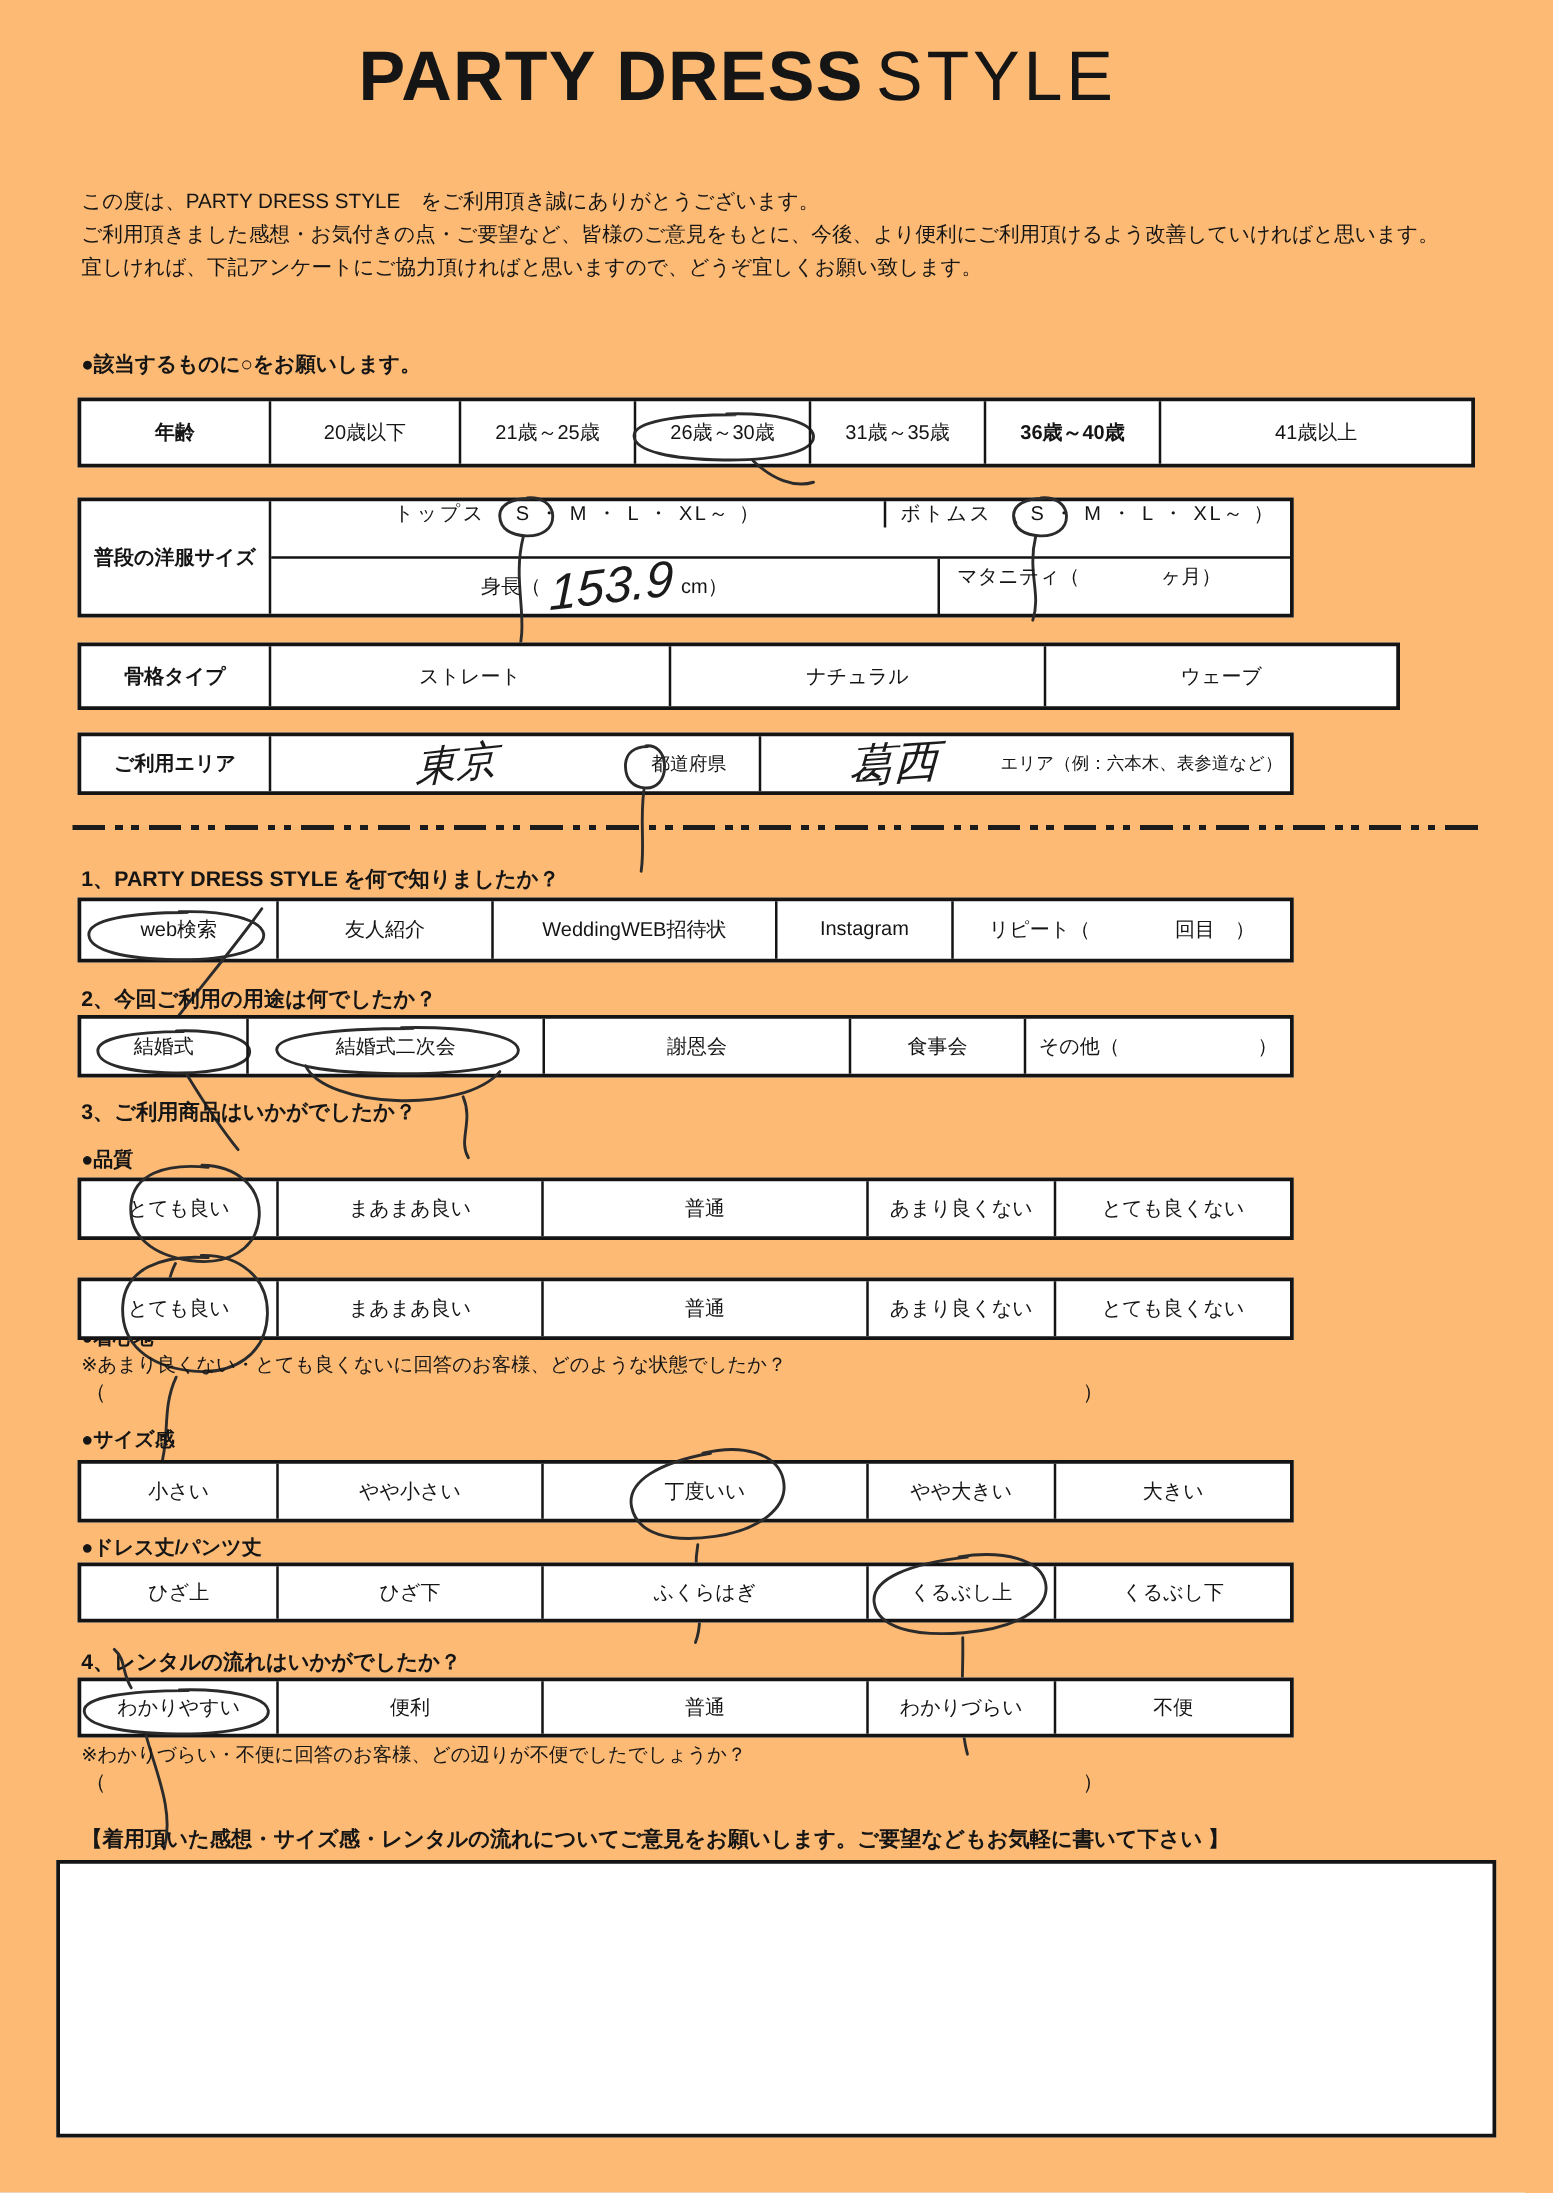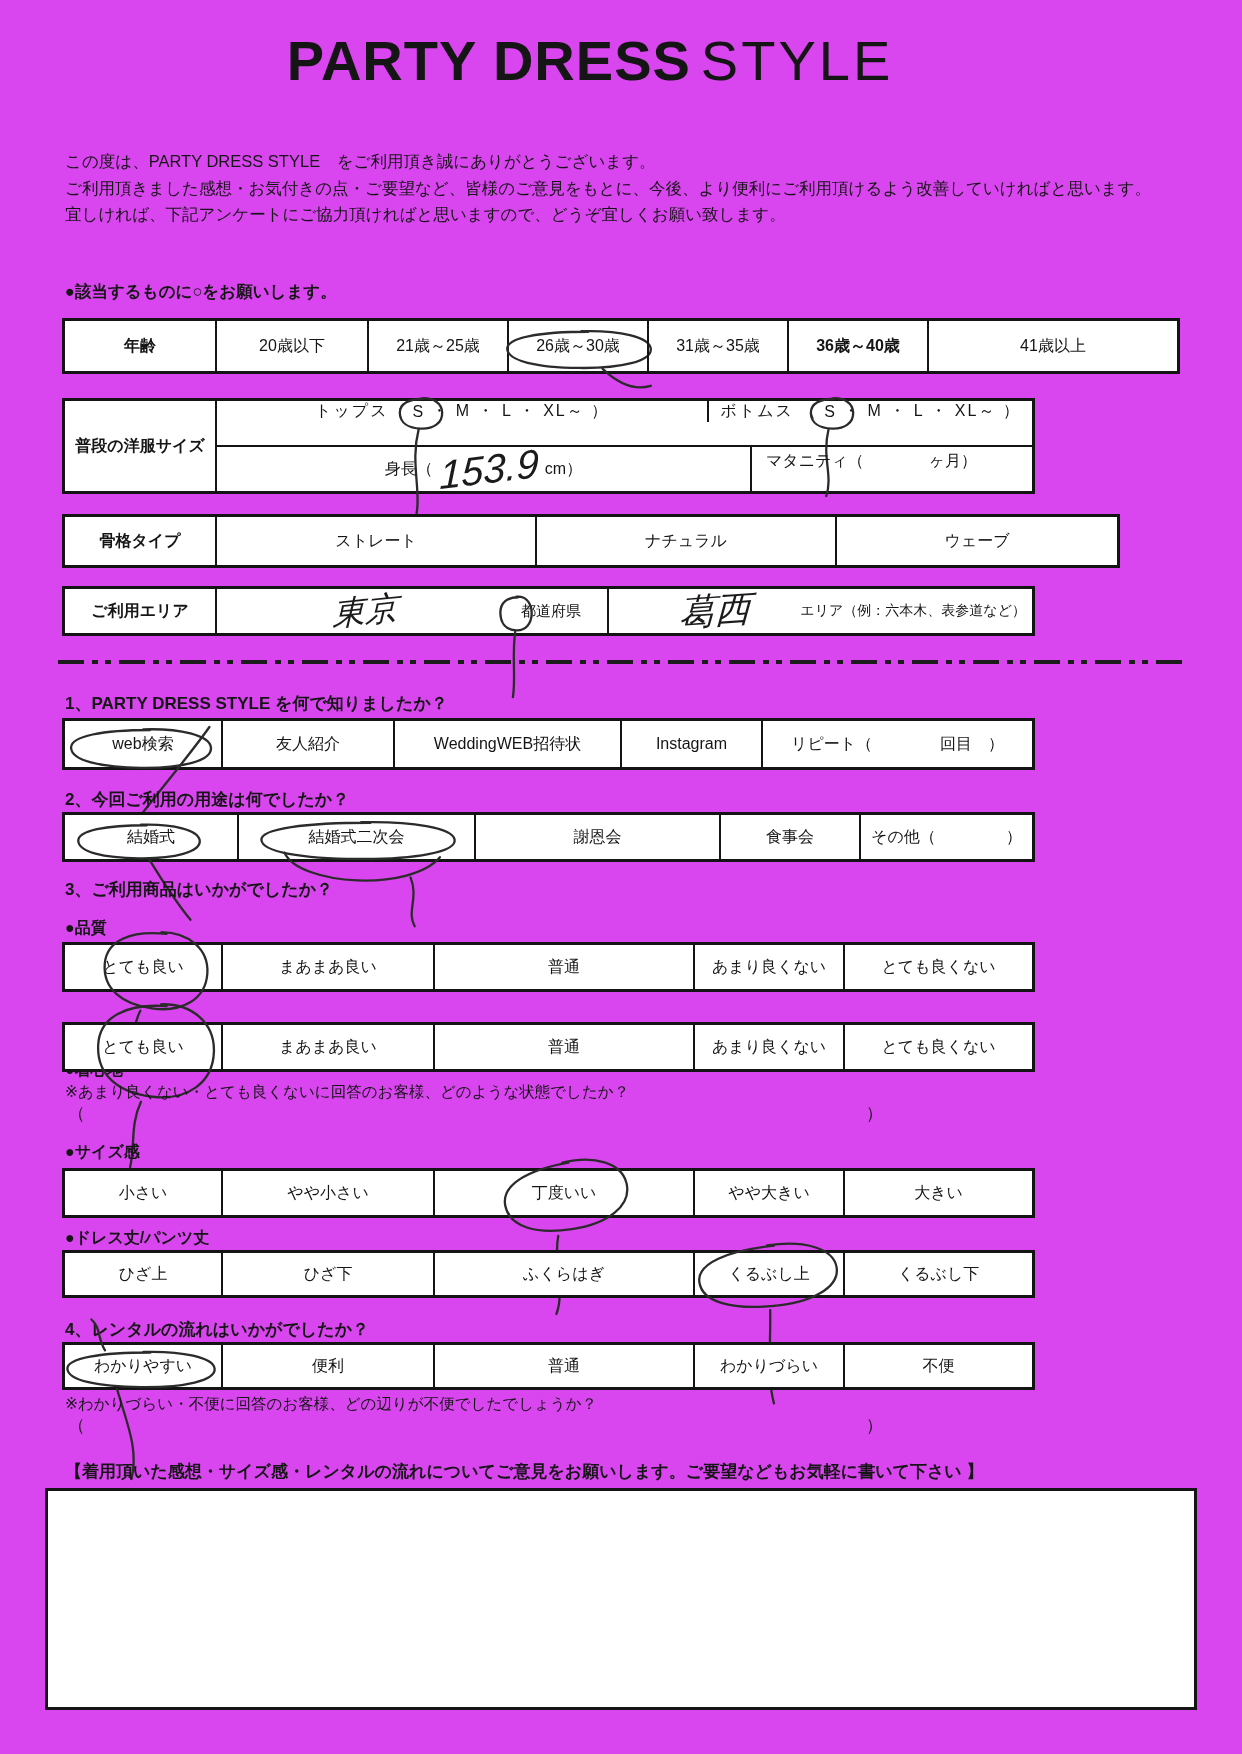--- a/index.html
+++ b/index.html
@@ -1,18 +1,18 @@
 <!DOCTYPE html>
 <html><head>
 <meta charset="utf-8">
 <style>
   html,body{margin:0;padding:0;background:#e8e8e8;}
   .page{
     position:relative;width:1242px;height:1754px;margin:0 auto;
-    background:#d946ef;overflow:hidden;
+    background:#fdba74;overflow:hidden;
     font-family:"Liberation Sans","DejaVu Sans",sans-serif;
     color:#151515;
   }
   .abs{position:absolute;}
   
   .title{top:28px;left:0;width:1180px;text-align:center;font-size:56px;letter-spacing:1px;white-space:nowrap;}
   .t-bold{font-weight:900;}
   .t-light{font-weight:400;letter-spacing:3px;margin-left:10px;}
   
   .intro{top:148px;left:65px;width:1115px;font-size:16.5px;line-height:26.5px;}
@@ -198,21 +198,21 @@
         <span>Instagram</span>
       </div>
     <div class="cell grow between" style="padding:0 28px;">
       <span>リピート（</span>
       <span>回目　）</span>
     </div>
   </div>
 
   <div class="abs qhead" style="left:65px;top:788px;">2、今回ご利用の用途は何でしたか？</div>
   <div class="abs tbl" style="left:62px;top:812px;width:973px;height:50px;">
-    <div class="cell" style="width:172px;">
+    <div class="cell" style="width:132px;">
       <span>結婚式</span>
       <svg class="hand" style="left:8px;top:5px;width:132px;height:42px;" viewBox="0 0 200 80" preserveAspectRatio="none">
         <path d="M 103 9 C 152 7 190 19 192 39 C 194 61 154 74 100 73 C 46 72 9 61 8 40 C 7 20 50 10 112 10"></path>
         <path d="M 115 74 C 135 115 155 155 178 190"></path>
       </svg>
     </div>
     <div class="cell" style="width:237px;">
       <span>結婚式二次会</span>
       <svg class="hand" style="left:14px;top:2px;width:210px;height:46px;" viewBox="0 0 200 80" preserveAspectRatio="none">
         <path d="M 103 9 C 152 7 190 19 192 39 C 194 61 154 74 100 73 C 46 72 9 61 8 40 C 7 20 50 10 112 10"></path>

